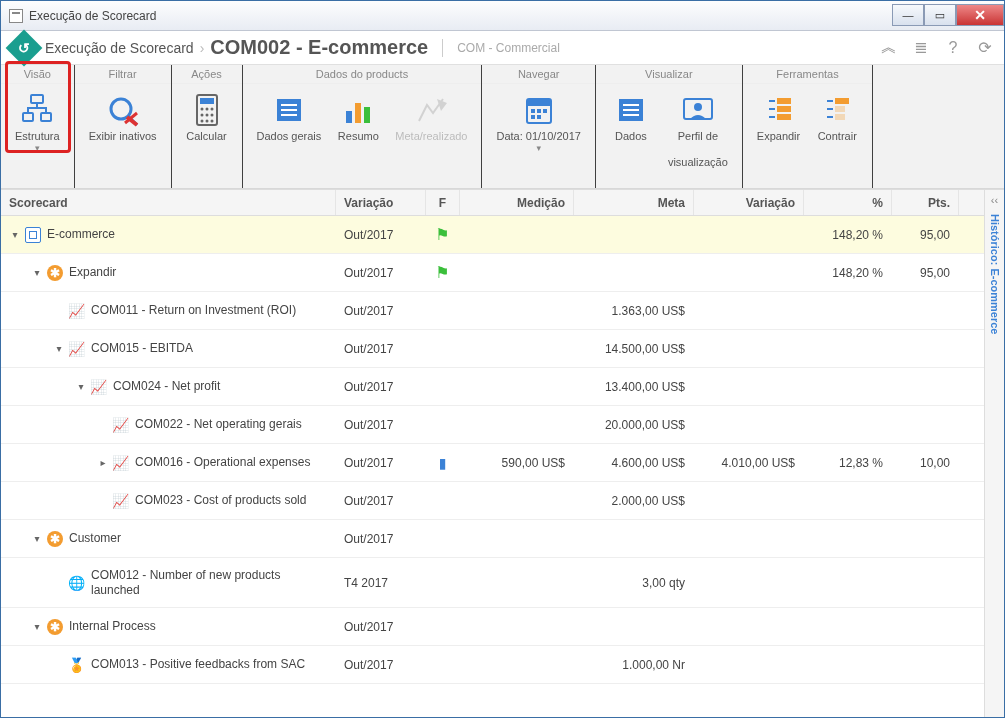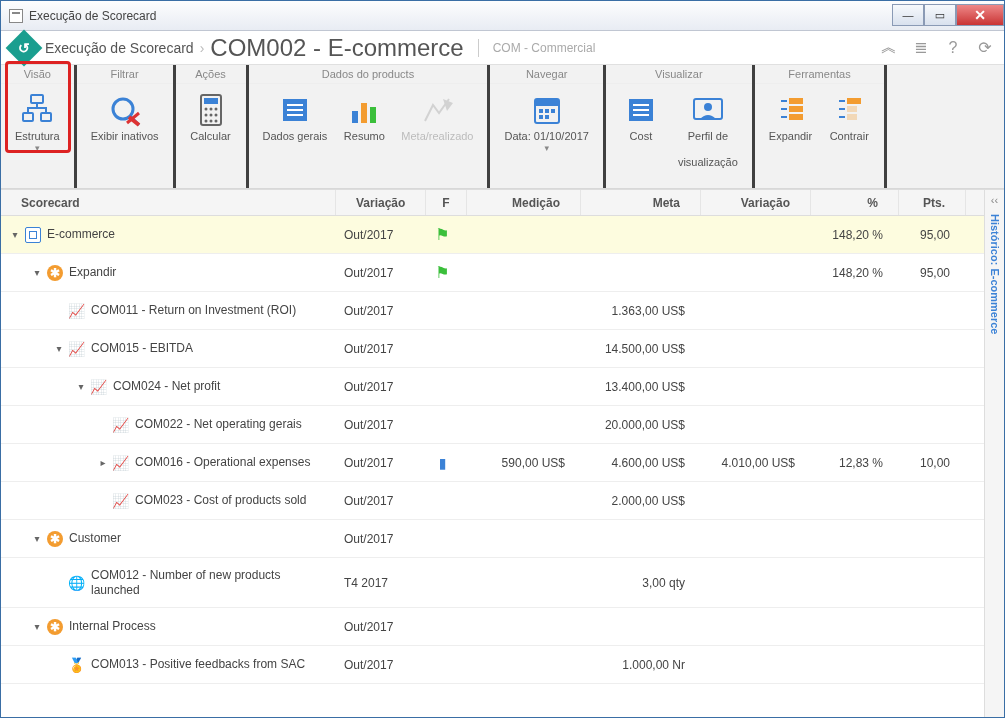--- a/index.html
+++ b/index.html
@@ -11,38 +11,38 @@
 .titlebar-title{font-size:12px;color:#444}
 .win-controls{margin-left:auto;display:flex}
 .win-btn{width:32px;height:22px;border:1px solid #8a9ab5;background:linear-gradient(#f7f9fc,#d9e1ee);display:flex;align-items:center;justify-content:center;font-size:11px;color:#333;margin-top:-1px;cursor:pointer}
 .win-btn.close{width:48px;background:linear-gradient(#e88,#c93434);color:#fff;font-weight:bold;font-size:14px}
 .header{height:34px;display:flex;align-items:center;padding:0 10px;gap:8px;border-bottom:1px solid #e0e0e0}
 .app-logo{width:26px;height:26px;background:#1a9e8f;transform:rotate(45deg);display:flex;align-items:center;justify-content:center}
 .app-logo-inner{transform:rotate(-45deg);color:#fff;font-size:14px;font-weight:bold}
 .breadcrumb{display:flex;align-items:center;gap:6px;font-size:14px;color:#777}
 .bc-item{color:#555}
 .bc-sep{color:#bbb}
-.bc-current{font-size:24px;font-weight:normal;color:#555}
+.bc-current{font-size:20px;font-weight:bold;color:#555}
 .bc-divider{width:1px;height:18px;background:#ccc;margin:0 8px}
 .bc-suffix{color:#aaa;font-size:12px}
 .header-actions{margin-left:auto;display:flex;gap:14px;align-items:center}
 .hdr-icon{width:18px;height:18px;color:#999;cursor:pointer;display:flex;align-items:center;justify-content:center;font-size:16px}
 .toolbar{background:#f2f2f2;border-bottom:1px solid #d8d8d8;display:flex}
-.tgroup{border-right:3px solid #404040;display:flex;flex-direction:column}
+.tgroup{border-right:1px solid #404040;display:flex;flex-direction:column}
 .tgroup-label{font-size:11px;color:#888;text-align:center;padding:3px 0;border-bottom:1px solid #eee;background:#f2f2f2}
 .tgroup-body{display:flex;padding:6px 6px 4px}
 .ticon{display:flex;flex-direction:column;align-items:center;padding:2px 8px;cursor:pointer;font-size:11px;color:#555;min-width:58px}
 .ticon-glyph{width:36px;height:36px;display:flex;align-items:center;justify-content:center;margin-bottom:2px}
 .ticon-label{text-align:center;line-height:1.2;white-space:nowrap}
 .ticon.disabled{opacity:.35}
 .highlight-box{position:absolute;border:3px solid #d22;border-radius:4px;pointer-events:none}
 .content{flex:1;display:flex;overflow:hidden;border-top:1px solid #ddd}
 .grid{flex:1;overflow:auto;position:relative}
 .thead{display:flex;background:#f5f5f5;border-bottom:1px solid #ddd;font-size:12px;color:#555;font-weight:600;height:26px;align-items:center;position:sticky;top:0}
-.th{padding:0 20px;border-right:1px solid #e5e5e5;height:100%;display:flex;align-items:center}
+.th{padding:0 8px;border-right:1px solid #e5e5e5;height:100%;display:flex;align-items:center}
 .th.right{justify-content:flex-end}
 .th.center{justify-content:center}
 .trow{display:flex;height:38px;align-items:center;border-bottom:1px solid #eee;font-size:12px;color:#444}
 .trow.hl{background:#fdfcdf}
 .td{padding:0 8px;border-right:1px solid transparent;display:flex;align-items:center;height:100%}
 .td.right{justify-content:flex-end}
 .td.center{justify-content:center}
 .exp{width:12px;text-align:center;color:#666;cursor:pointer;font-size:10px;margin-right:4px}
 .node-icon{width:16px;height:16px;display:inline-flex;align-items:center;justify-content:center;margin-right:6px}
 .ico-scorecard{border:1.5px solid #3b82d6;background:#fff;border-radius:2px}
@@ -218,21 +218,21 @@
         <div class="tgroup-body">
           <div class="ticon">
             <div class="ticon-glyph">
               <svg width="36" height="34" viewBox="0 0 36 34">
                 <rect x="6" y="6" width="24" height="22" fill="#3b82d6"></rect>
                 <line x1="10" y1="12" x2="26" y2="12" stroke="#fff" stroke-width="2"></line>
                 <line x1="10" y1="17" x2="26" y2="17" stroke="#fff" stroke-width="2"></line>
                 <line x1="10" y1="22" x2="26" y2="22" stroke="#fff" stroke-width="2"></line>
               </svg>
             </div>
-            <div class="ticon-label">Cost</div>
+            <div class="ticon-label">Dados</div>
           </div>
           <div class="ticon">
             <div class="ticon-glyph">
               <svg width="36" height="34" viewBox="0 0 36 34">
                 <rect x="4" y="6" width="28" height="20" rx="2" fill="none" stroke="#3b82d6" stroke-width="2"></rect>
                 <circle cx="18" cy="14" r="4" fill="#3b82d6"></circle>
                 <path d="M10 26 q8 -8 16 0" fill="#3b82d6"></path>
               </svg>
             </div>
             <div class="ticon-label">Perfil de</div>

